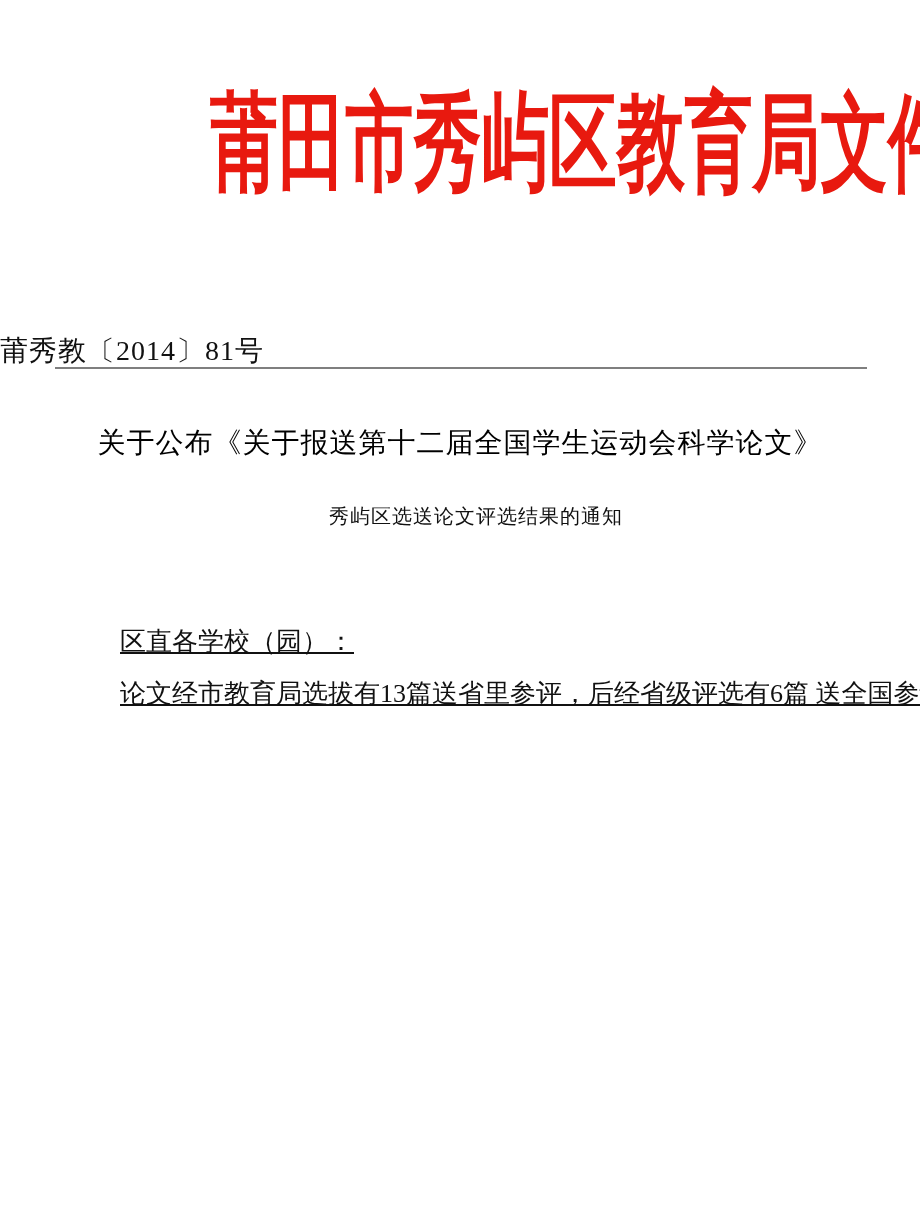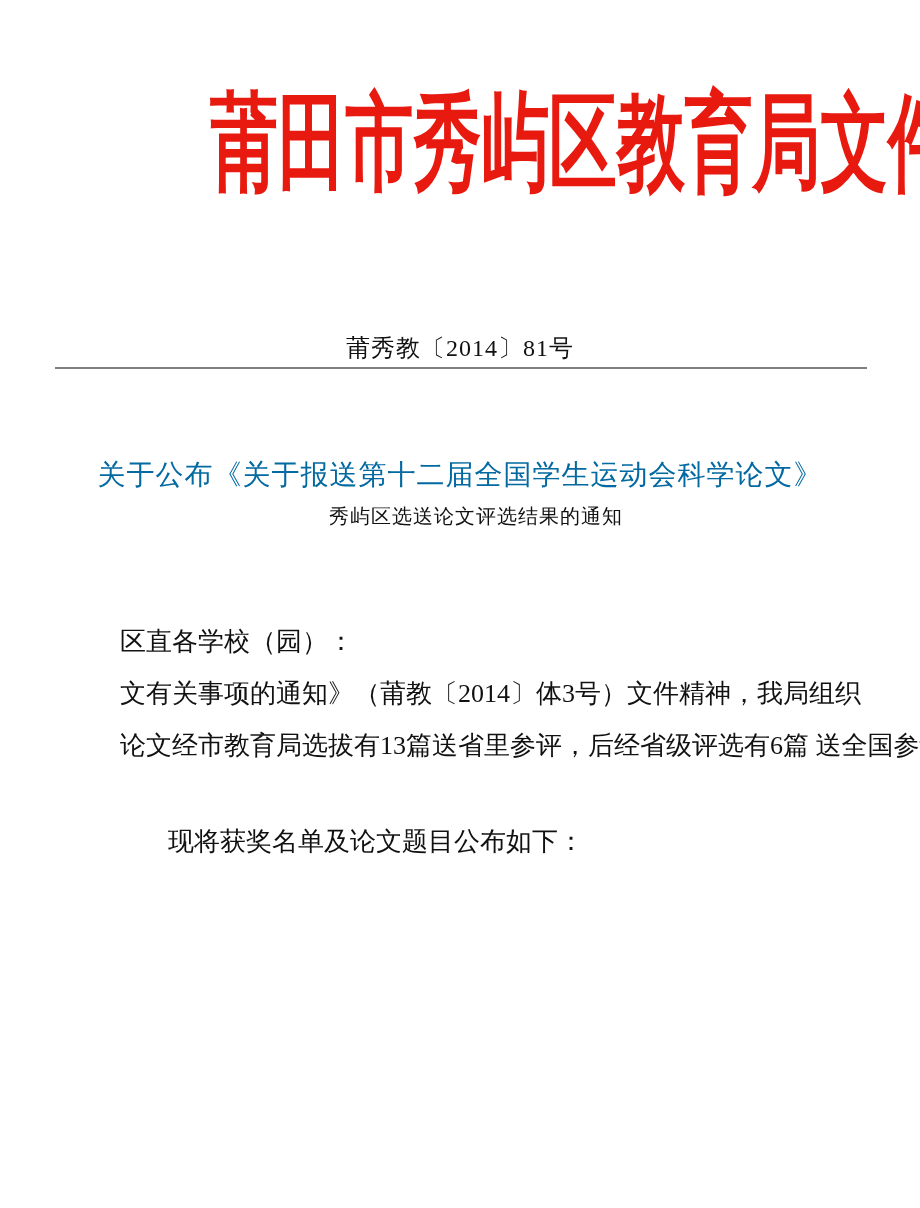--- a/index.html
+++ b/index.html
@@ -28,61 +28,62 @@
     color: #e8190f;
     transform: scaleX(0.64);
     transform-origin: center center;
     letter-spacing: 0px;
   }
   .doc-number {
     position: absolute;
     top: 332px;
     left: 0;
     width: 100%;
-    text-align: center;
-    font-size: 24px;
+    text-align: left;
+    font-size: 28px;
     color: #111111;
     letter-spacing: 1px;
   }
   .divider {
     position: absolute;
     top: 367px;
     left: 55px;
     width: 812px;
     height: 2px;
     background: #7f7f7f;
   }
   .doc-title-1 {
     position: absolute;
-    top: 456px;
+    top: 424px;
     left: 0;
     width: 100%;
     text-align: center;
     font-size: 28px;
-    color: #0369a1;
+    color: #000000;
     letter-spacing: 1px;
   }
   .doc-title-2 {
     position: absolute;
     top: 503px;
     left: 16px;
     width: 100%;
     text-align: center;
     font-size: 20px;
     color: #111111;
     letter-spacing: 1px;
   }
   .body-text {
     position: absolute;
     top: 616px;
     left: 120px;
     width: 744px;
     font-size: 26px;
     line-height: 52px;
     color: #111111;
+    text-decoration: underline;
   }
   .body-text .indent { text-indent: 48px; }
   .spacer { height: 44px; }
   .line { white-space: nowrap; }
 </style>
 </head>
 <body>
 
 <div class="page">
 
@@ -93,19 +94,17 @@
   <div class="doc-number">莆秀教〔2014〕81号</div>
 
   <div class="divider"></div>
 
   <div class="doc-title-1">关于公布《关于报送第十二届全国学生运动会科学论文》</div>
 
   <div class="doc-title-2">秀屿区选送论文评选结果的通知</div>
 
   <div class="body-text">
     <div class="line">区直各学校（园）：</div>
-    <div class="line">文有关事项的通知》（莆教〔2014〕体3号）文件精神，我局组织</div>
     <div class="line">论文经市教育局选拔有13篇送省里参评，后经省级评选有6篇 送全国参评。</div>
     <div class="spacer"></div>
-    <div class="line indent">现将获奖名单及论文题目公布如下：</div>
   </div>
 
 </div>
 
 </body></html>

